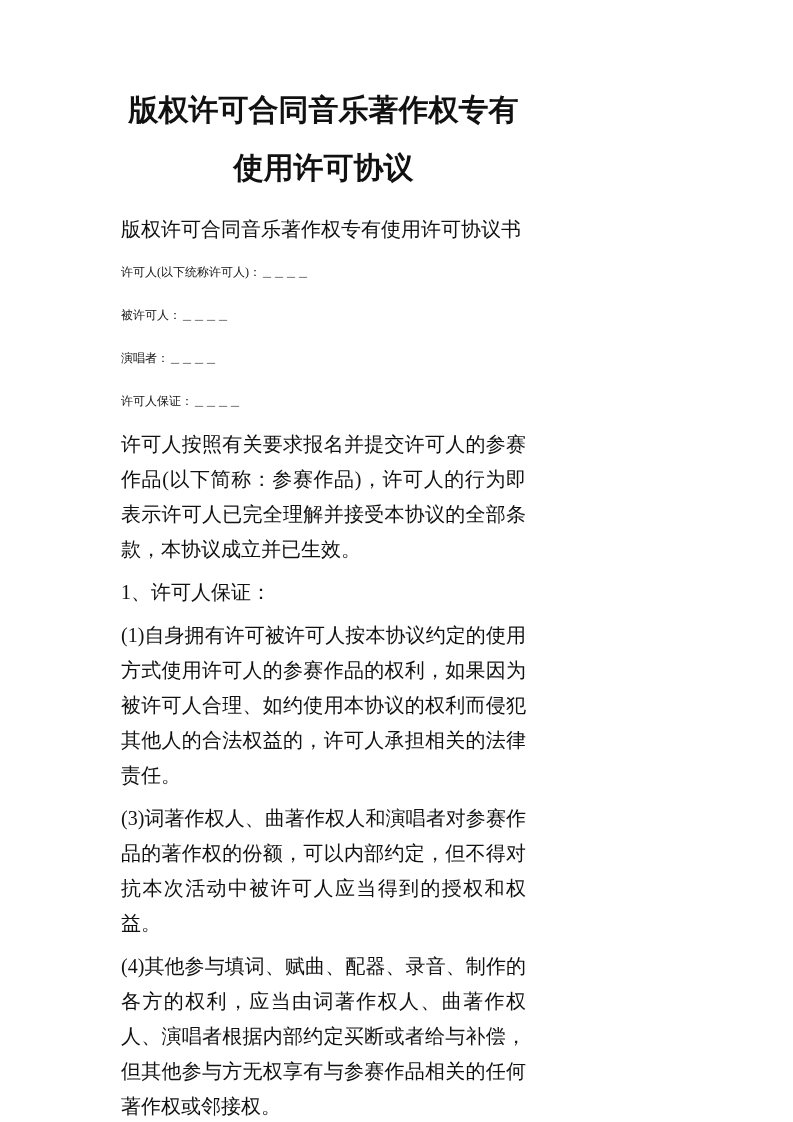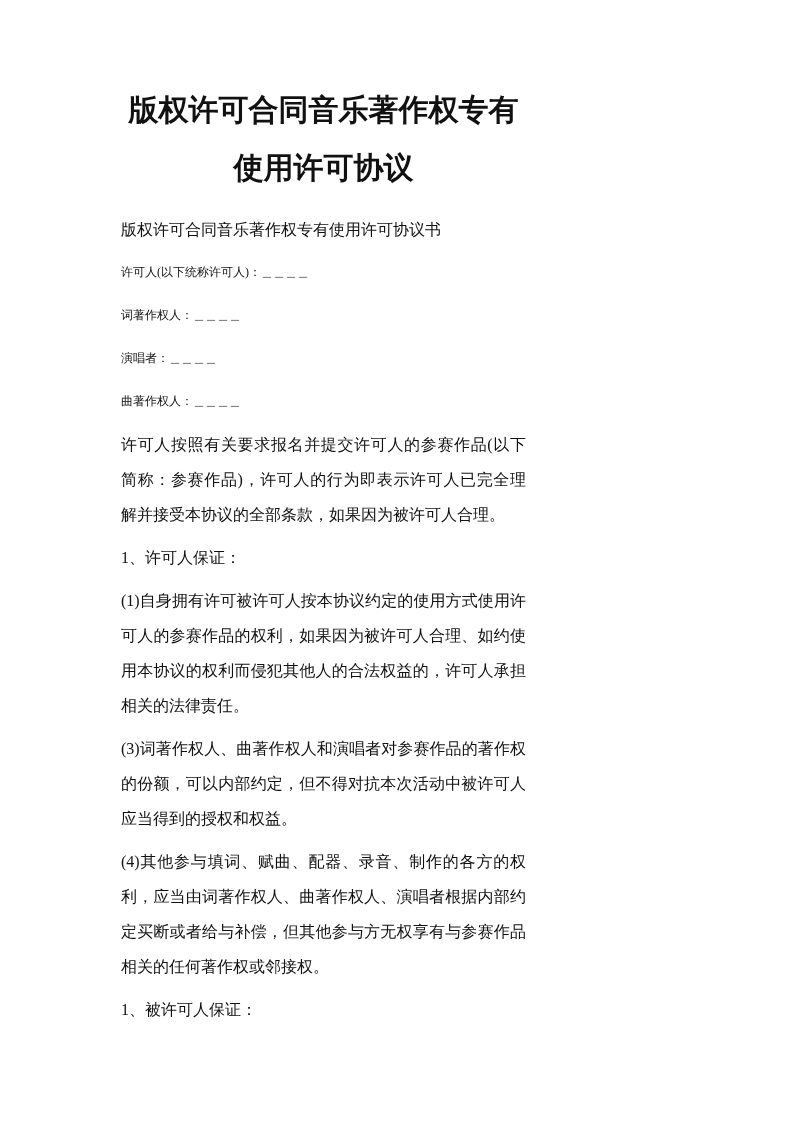--- a/index.html
+++ b/index.html
@@ -24,21 +24,21 @@
   .doc-title {
     margin: 0 0 15px 0;
     font-size: 30px;
     font-weight: 700;
     line-height: 58px;
     text-align: center;
     letter-spacing: 0;
   }
   .para {
     margin: 0 0 8px 0;
-    font-size: 16px;
+    font-size: 20px;
     line-height: 35px;
     text-align: justify;
   }
   .party-row {
     margin: 0 0 8px 0;
     font-size: 12px;
     line-height: 35px;
     text-align: left;
   }
   .blank {
@@ -52,33 +52,33 @@
 
   <h1 class="doc-title">版权许可合同音乐著作权专有使用许可协议</h1>
 
   <p class="para">版权许可合同音乐著作权专有使用许可协议书</p>
 
   <p class="party-row">
     <span>许可人(以下统称许可人)：</span><span class="blank">＿＿＿＿</span>
   </p>
 
   <p class="party-row">
-    <span>词著作权人：</span><span class="blank">＿＿＿＿</span>
+    <span>被许可人：</span><span class="blank">＿＿＿＿</span>
   </p>
 
 
   <p class="party-row">
     <span>演唱者：</span><span class="blank">＿＿＿＿</span>
   </p>
 
   <p class="party-row">
-    <span>曲著作权人：</span><span class="blank">＿＿＿＿</span>
+    <span>许可人保证：</span><span class="blank">＿＿＿＿</span>
   </p>
 
-  <p class="para">许可人按照有关要求报名并提交许可人的参赛作品(以下简称：参赛作品)，许可人的行为即表示许可人已完全理解并接受本协议的全部条款，如果因为被许可人合理。</p>
+  <p class="para">许可人按照有关要求报名并提交许可人的参赛作品(以下简称：参赛作品)，许可人的行为即表示许可人已完全理解并接受本协议的全部条款，本协议成立并已生效。</p>
 
 
   <p class="para">1、许可人保证：</p>
 
   <p class="para">(1)自身拥有许可被许可人按本协议约定的使用方式使用许可人的参赛作品的权利，如果因为被许可人合理、如约使用本协议的权利而侵犯其他人的合法权益的，许可人承担相关的法律责任。</p>
 
 
   <p class="para">(3)词著作权人、曲著作权人和演唱者对参赛作品的著作权的份额，可以内部约定，但不得对抗本次活动中被许可人应当得到的授权和权益。</p>
 
   <p class="para">(4)其他参与填词、赋曲、配器、录音、制作的各方的权利，应当由词著作权人、曲著作权人、演唱者根据内部约定买断或者给与补偿，但其他参与方无权享有与参赛作品相关的任何著作权或邻接权。</p>

